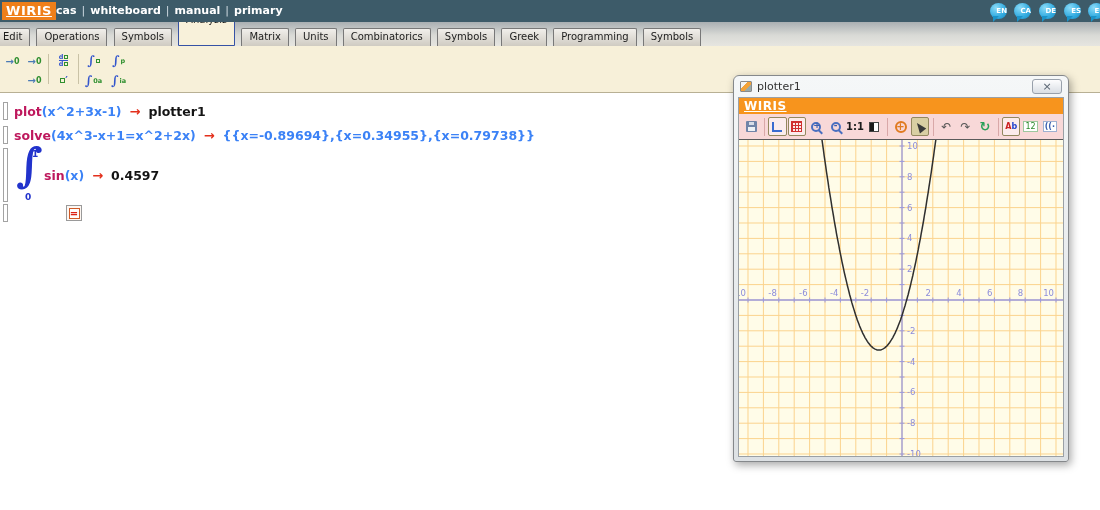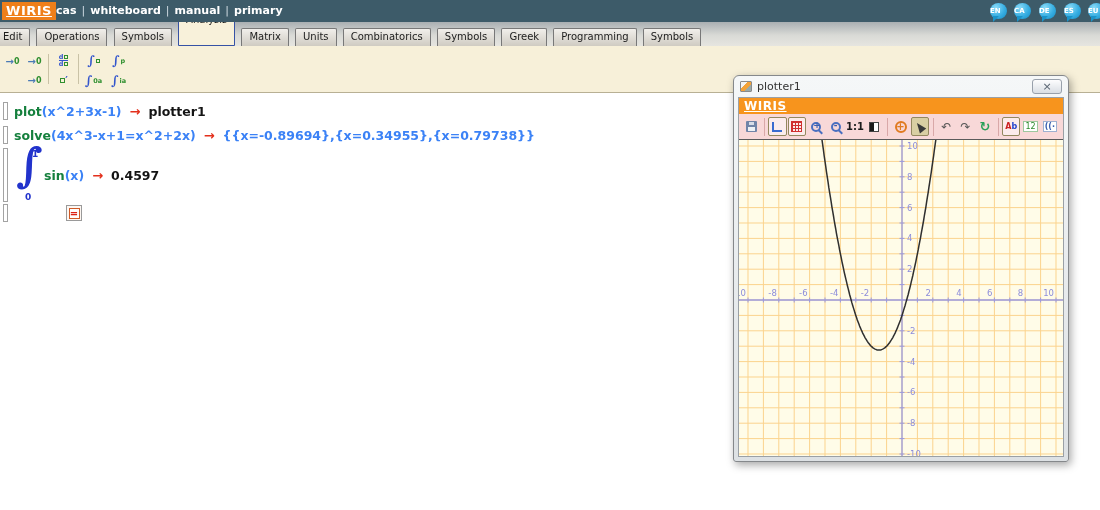--- a/index.html
+++ b/index.html
@@ -9,21 +9,21 @@
   
   #header { position:absolute; left:0; top:0; width:1100px; height:22px; background:#3d5b69; z-index:5; }
   #logo { position:absolute; left:2px; top:2px; width:54px; height:18px; background:#ef7f1a;
     color:#fff; font-weight:bold; font-size:13px; text-align:center; line-height:18px; letter-spacing:.5px; }
   #logo span { text-decoration:underline; }
   #topnav { position:absolute; left:56px; top:0; height:22px; line-height:22px;
     color:#fff; font-size:11px; font-weight:bold; }
   #topnav .sep { color:#cfdbe2; margin:0 5px; font-weight:normal; }
   .lang { position:absolute; top:3px; width:17px; height:16px; border-radius:50%;
     background:radial-gradient(circle at 35% 30%, #8cdcf8 0%, #37aee2 55%, #148cc4 100%);
-    color:#fff; font-size:7px; font-weight:bold; text-align:left; line-height:16px; cursor:pointer; }
+    color:#fff; font-size:7px; font-weight:bold; text-align:right; line-height:16px; cursor:pointer; }
   .lang::after { content:""; position:absolute; bottom:-3px; left:3px;
     border:3px solid transparent; border-top-color:#1a93c9; border-left-color:#1a93c9; }
 
   
   #tabstrip { position:absolute; top:22px; left:0; width:1100px; height:24px;
     background:linear-gradient(#a9afb2, #d9dad6 55%, #e6e5e0); }
   #tabs { position:absolute; left:-5px; bottom:0; white-space:nowrap; }
   .tab { display:inline-block; height:18px; line-height:16px; padding:0 7px; font-size:10px;
     background:linear-gradient(#f1efeb,#cfcbc2); border:1px solid #787878; border-bottom:none;
     border-radius:2px 2px 0 0; margin-right:1px; color:#1c1c1c; vertical-align:bottom; cursor:pointer; }
@@ -43,21 +43,21 @@
   .frac .den { border-top:1px solid #3355cc; }
   .gbox { display:inline-block; width:4px; height:4px; border:1px solid #2f8f2f; margin-left:1px; }
   .int-g { font-family:"DejaVu Serif",serif; font-size:13px; color:#3355cc; font-weight:bold; }
   .int-acc { color:#2f8f2f; font-size:6.5px; font-weight:bold; margin-left:1px; }
   .prime-mark { color:#3355cc; font-size:10px; font-weight:bold; }
 
   
   .expr-row { position:absolute; display:flex; align-items:center; }
   .bracket { width:5px; align-self:stretch; border:1px solid #a3a3a3; margin-right:6px; }
   .mtext { font-size:12.5px; font-weight:bold; letter-spacing:0; }
-  .fn { color:#15803d; }
+  .fn { color:#be185d; }
   .arg { color:#3b82f6; }
   .res-blue { color:#3b82f6; }
   .res-black { color:#141414; }
   .arrow { color:#e3301c; font-weight:bold; font-size:13px; margin:0 8px; }
   .int-wrap { position:relative; width:26px; height:54px; margin-right:4px; }
   .int-sign { position:absolute; left:2px; top:-10px; font-family:"DejaVu Serif",serif;
     font-size:46px; color:#2233cc; font-weight:bold; }
   .int-upper { position:absolute; top:1px; left:18px; font-size:9px; font-weight:bold; color:#2233cc; }
   .int-lower { position:absolute; bottom:0px; left:11px; font-size:9px; font-weight:bold; color:#2233cc; }
   #equals-btn { width:16px; height:16px; border:1px solid #9a9a9a; background:#fdf7f2;

